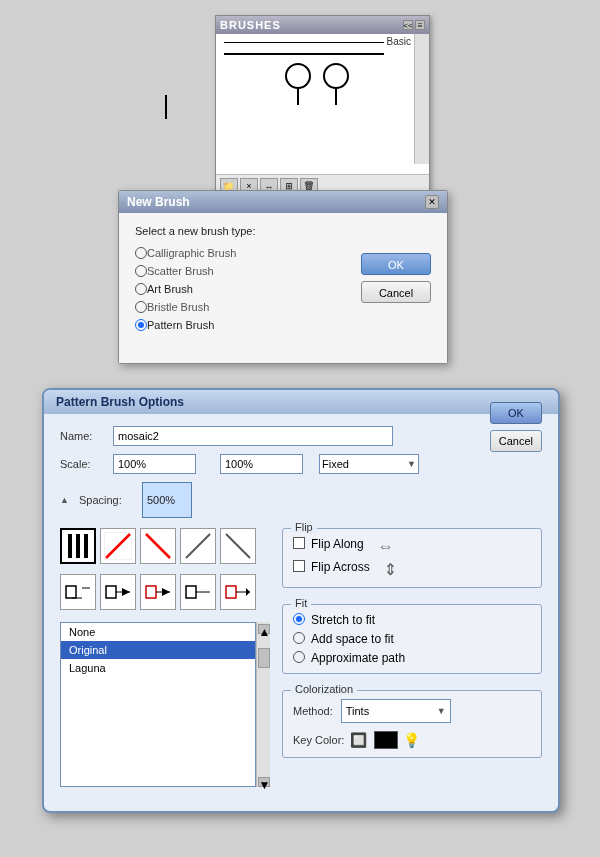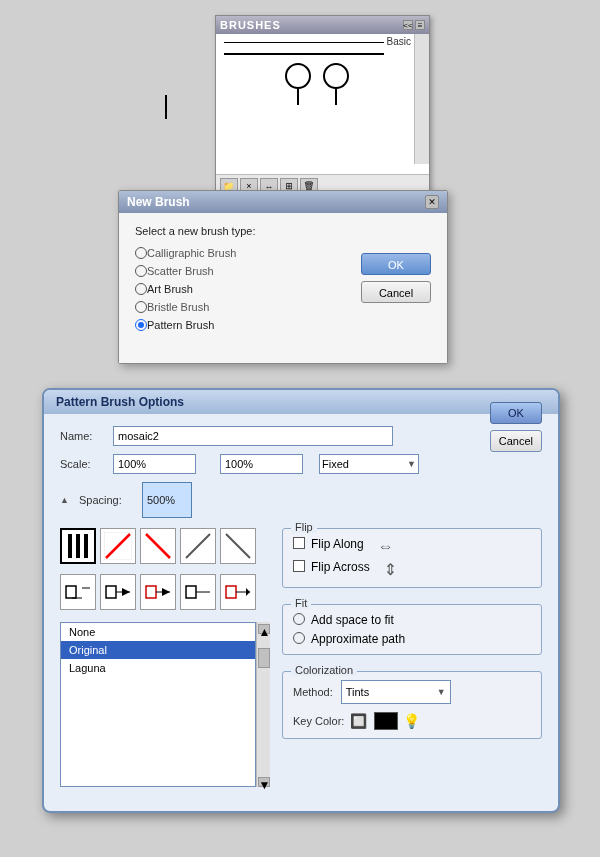--- a/index.html
+++ b/index.html
@@ -748,20 +748,24 @@
           <div class="section-radio-row">
             <div class="checkbox-sq"></div>
             <span>Flip Across</span>
             <span style="margin-left:8px; font-size:16px; color:#555;">⇕</span>
           </div>
         </div>
 
         <div class="section-box">
           <span class="section-title">Fit</span>
           <div class="section-radio-row">
+            <div class="radio-circle selected"></div>
+            <span>Stretch to fit</span>
+          </div>
+          <div class="section-radio-row">
             <div class="radio-circle"></div>
             <span>Add space to fit</span>
           </div>
           <div class="section-radio-row">
             <div class="radio-circle"></div>
             <span>Approximate path</span>
           </div>
         </div>
 
         <div class="section-box">

